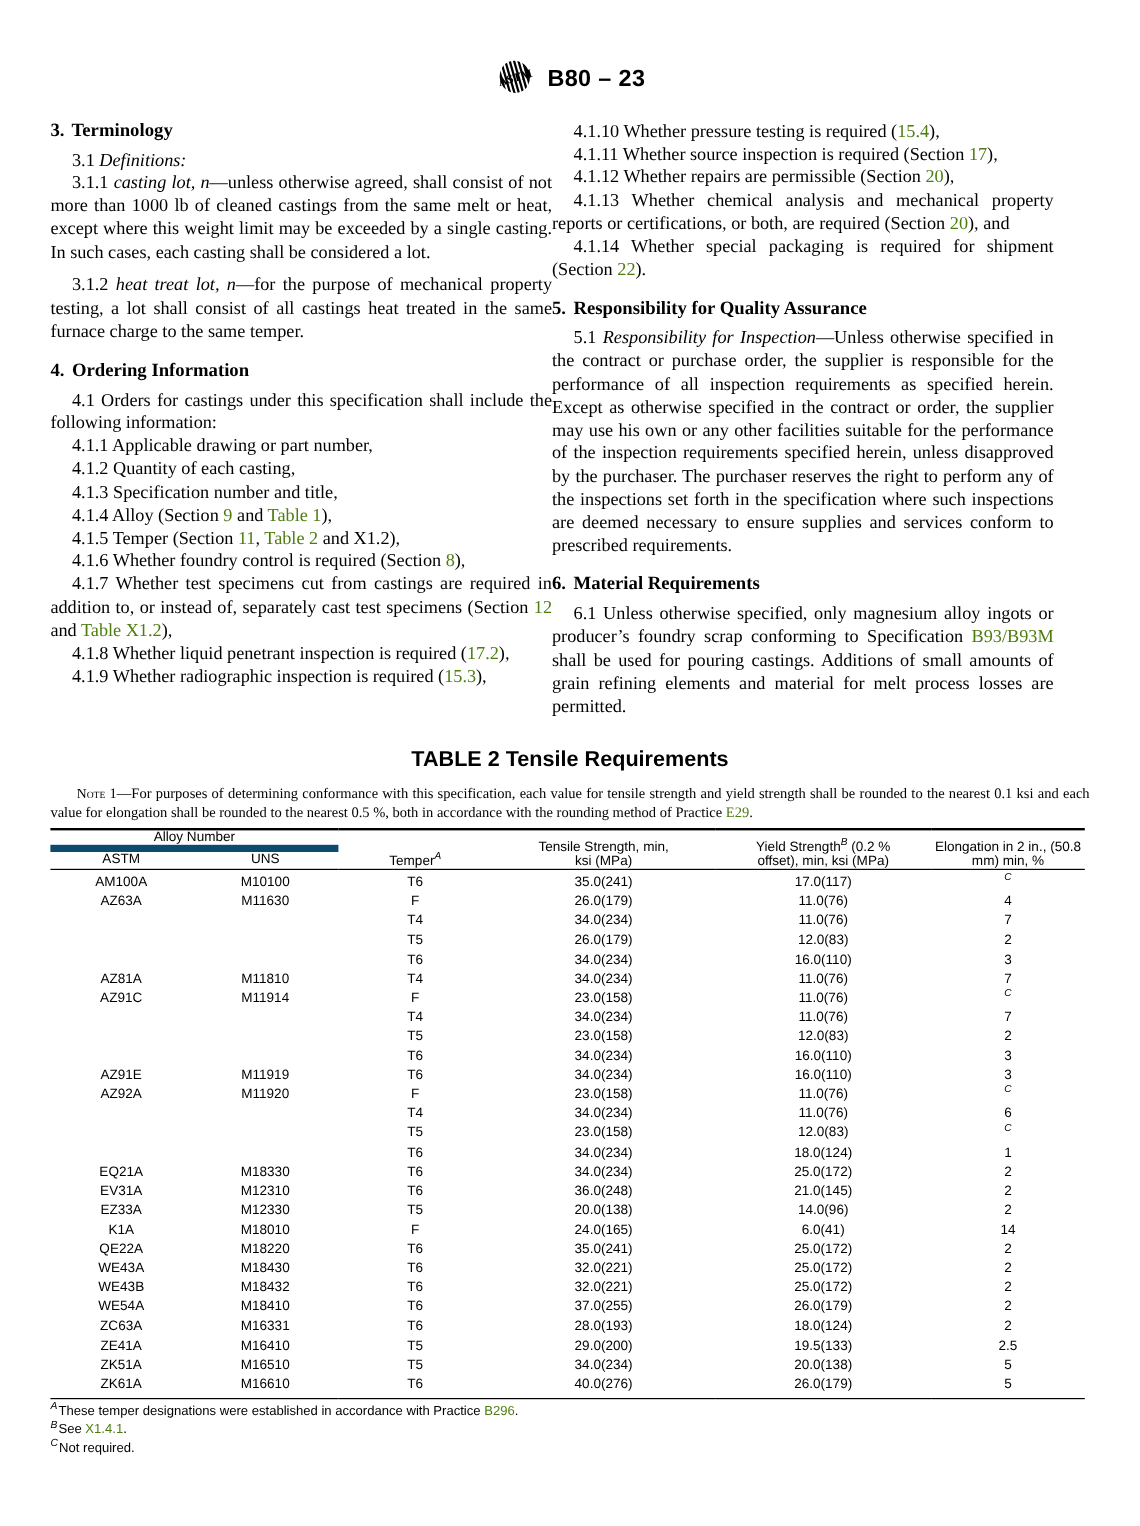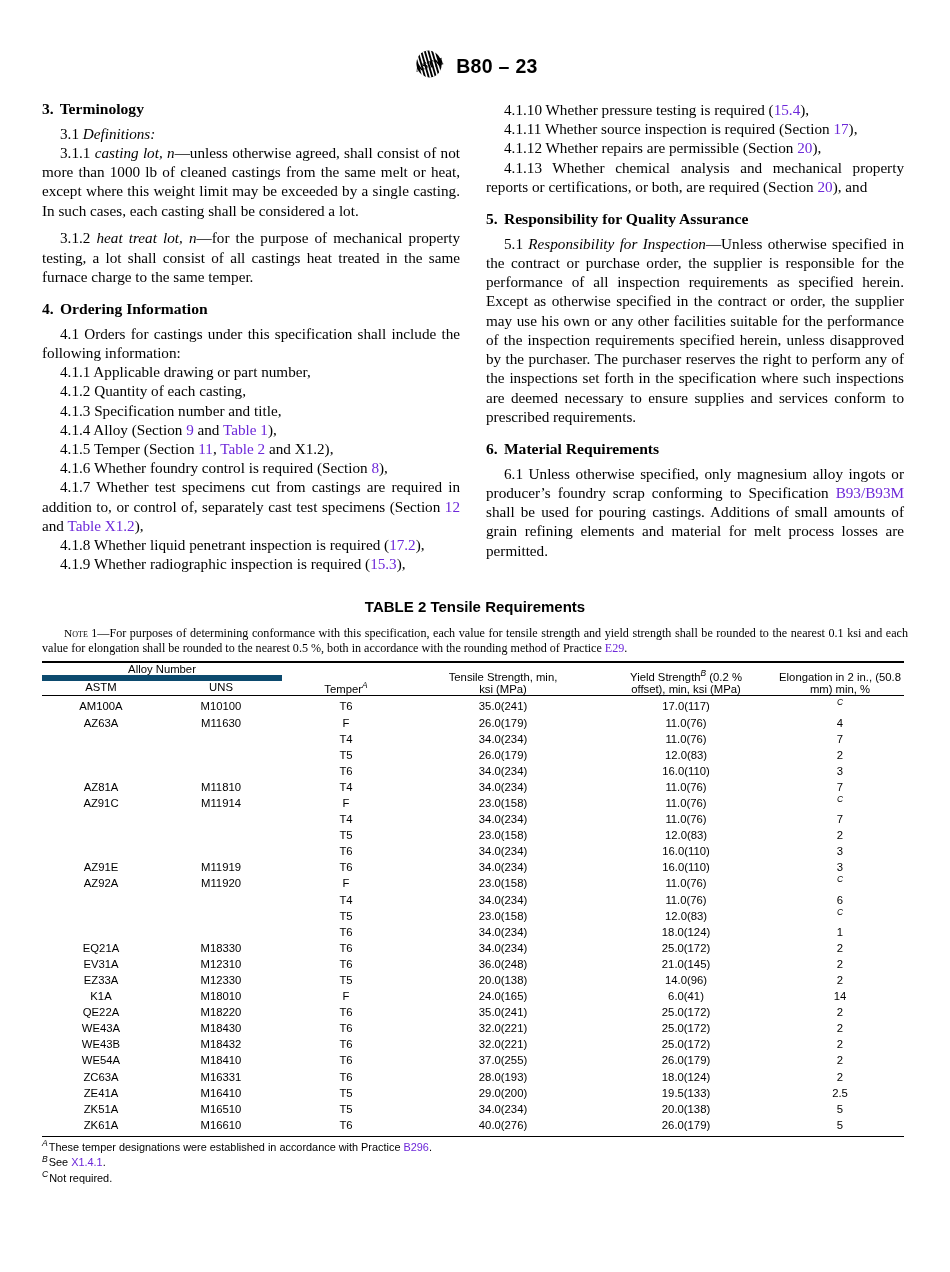--- a/index.html
+++ b/index.html
@@ -29,21 +29,20 @@
     font-family: "Liberation Sans", sans-serif;
     font-weight: bold;
     font-size: 19.5px;
     letter-spacing: 0.3px;
     text-align: center;
   }
 
   
   .columns {
     display: flex;
-    gap: 26px;
     padding: 0 42px;
     margin-top: 12px;
   }
   .col { width: 418px; }
 
   h2.sec {
     font-family: "Liberation Serif", serif;
     font-weight: bold;
     font-size: 15.6px;
     margin: 14px 0 5px 0;
@@ -57,28 +56,28 @@
     line-height: 1.265;
     margin: 0;
     text-align: justify;
     text-justify: inter-word;
     hyphens: none;
   }
   p.ind { text-indent: 18px; }
   p.gap { margin-top: 8.5px; }
   p.tight { margin-top: 0; }
   .it { font-style: italic; }
-  .lnk { color: #6d28d9; }
+  .lnk { color: #4d7c0f; }
 
   
   .table-wrap { padding: 0 42px; margin-top: 24px; }
   .tbl-title {
     font-family: "Liberation Sans", sans-serif;
     font-weight: bold;
-    font-size: 15px;
+    font-size: 18px;
     text-align: center;
     margin-bottom: 11px;
   }
   .tbl-note {
     font-family: "Liberation Serif", serif;
     font-size: 12.1px;
     line-height: 1.28;
     text-align: justify;
     margin: 0 0 5px 0;
     text-indent: 22px;
@@ -199,21 +198,21 @@
 
       <p class="body ind tight">
         <span>4.1.5  Temper (Section </span><span class="lnk">11</span><span>, </span><span class="lnk">Table 2</span><span> and X1.2),</span>
       </p>
 
       <p class="body ind tight">
         <span>4.1.6  Whether foundry control is required (Section </span><span class="lnk">8</span><span>),</span>
       </p>
 
       <p class="body ind tight">
-        <span>4.1.7  Whether test specimens cut from castings are required in addition to, or control of, separately cast test specimens (Section </span><span class="lnk">12</span><span> and </span><span class="lnk">Table X1.2</span><span>),</span>
+        <span>4.1.7  Whether test specimens cut from castings are required in addition to, or instead of, separately cast test specimens (Section </span><span class="lnk">12</span><span> and </span><span class="lnk">Table X1.2</span><span>),</span>
       </p>
 
       <p class="body ind tight">
         <span>4.1.8  Whether liquid penetrant inspection is required (</span><span class="lnk">17.2</span><span>),</span>
       </p>
 
       <p class="body ind tight">
         <span>4.1.9  Whether radiographic inspection is required (</span><span class="lnk">15.3</span><span>),</span>
       </p>
     </div>
@@ -229,20 +228,23 @@
       </p>
 
       <p class="body ind tight">
         <span>4.1.12  Whether repairs are permissible (Section </span><span class="lnk">20</span><span>),</span>
       </p>
 
       <p class="body ind tight">
         <span>4.1.13  Whether chemical analysis and mechanical property reports or certifications, or both, are required (Section </span><span class="lnk">20</span><span>), and</span>
       </p>
 
+      <p class="body ind tight">
+        <span>4.1.14  Whether special packaging is required for shipment (Section </span><span class="lnk">22</span><span>).</span>
+      </p>
 
       <h2 class="sec">
         <span class="sec-num">5.</span>
         <span>Responsibility for Quality Assurance</span>
       </h2>
 
       <p class="body ind">
         <span>5.1 </span><span class="it">Responsibility for Inspection</span><span>—Unless otherwise specified in the contract or purchase order, the supplier is responsible for the performance of all inspection requirements as specified herein. Except as otherwise specified in the contract or order, the supplier may use his own or any other facilities suitable for the performance of the inspection requirements specified herein, unless disapproved by the purchaser. The purchaser reserves the right to perform any of the inspections set forth in the specification where such inspections are deemed necessary to ensure supplies and services conform to prescribed requirements.</span>
       </p>
 

